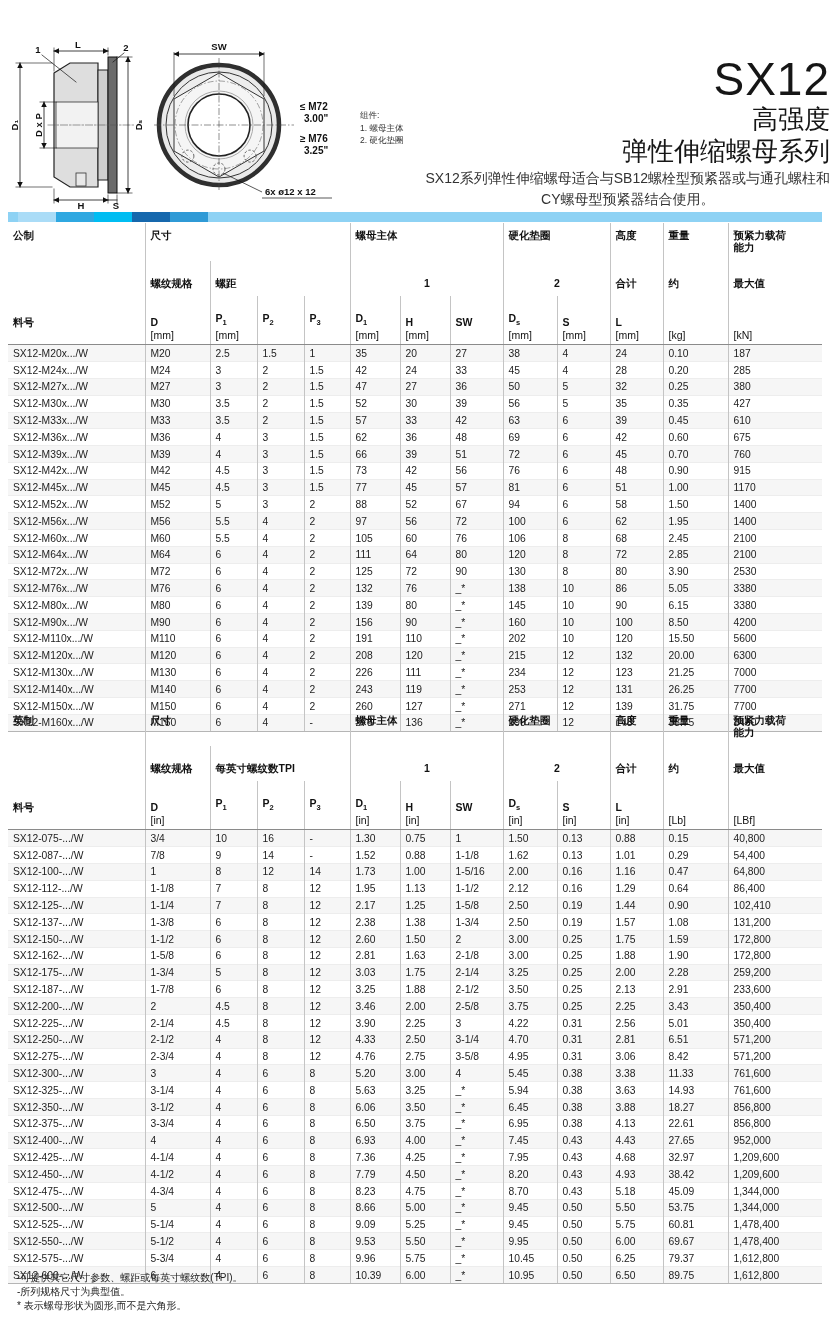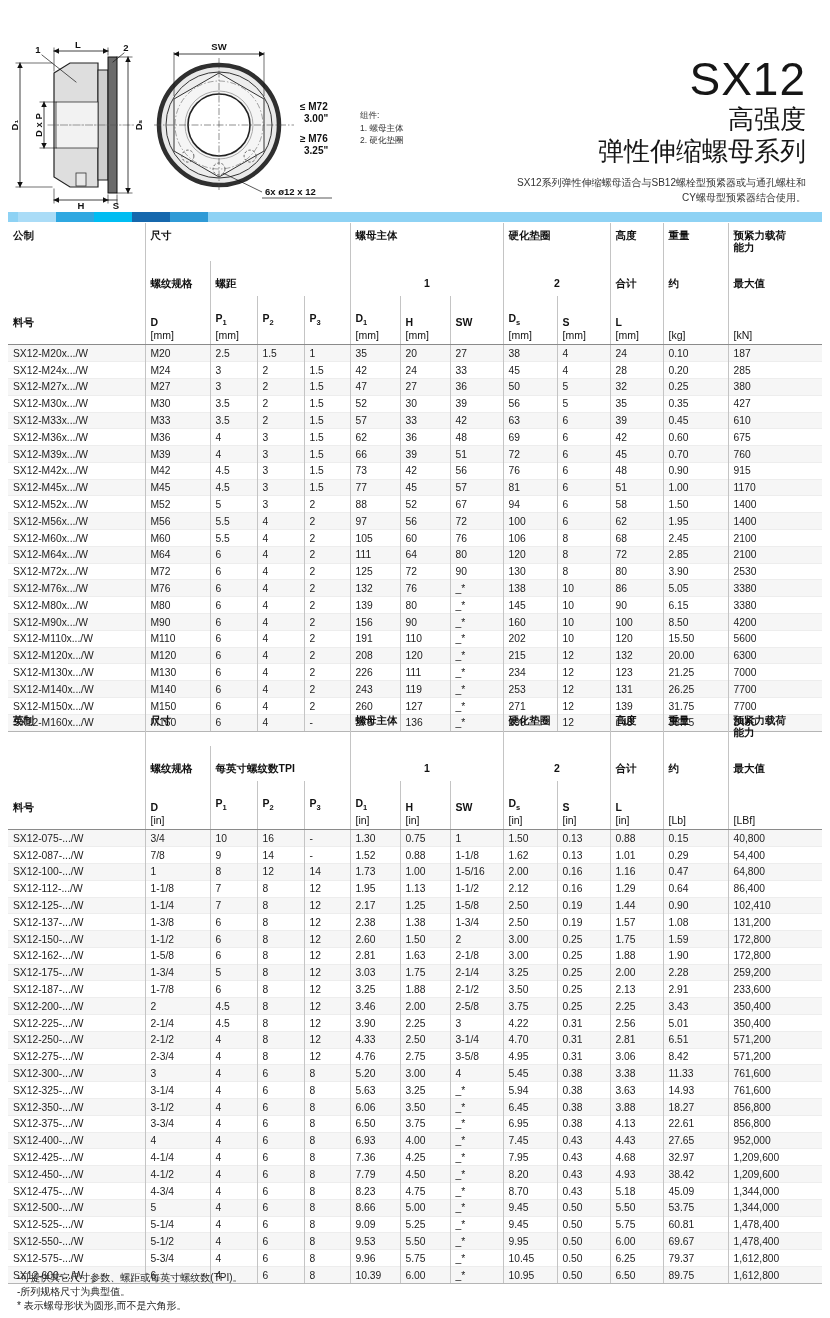--- a/index.html
+++ b/index.html
@@ -1,23 +1,23 @@
 <!DOCTYPE html>
 <html><head>
 <meta charset="utf-8">
 <style>
   html,body{margin:0;padding:0;background:#fff;}
   .page{position:relative;width:830px;height:1318px;background:#fff;overflow:hidden;
         font-family:"Liberation Sans","DejaVu Sans",sans-serif;color:#111;}
 
   
-  .titleblock{position:absolute;top:56px;right:24px;text-align:right;}
+  .titleblock{position:absolute;top:56px;right:0;text-align:right;}
   .brand{font-size:46px;line-height:1.02;color:#161616;letter-spacing:1px;}
   .sub{font-size:26px;line-height:1.25;color:#161616;}
-  .desc{font-size:10px;color:#333;margin-top:7px;line-height:1.5;}
+  .desc{font-size:14px;color:#333;line-height:1.5;text-align:center;}
 
   
   .drawing{position:absolute;left:4px;top:40px;}
   .drawing text{font-family:"Liberation Sans","DejaVu Sans",sans-serif;}
   .dimtxt{font-size:9.5px;font-weight:bold;fill:#111;}
   .anntxt{font-size:10px;font-weight:bold;fill:#111;}
   .legtxt{font-size:8.5px;fill:#333;}
 
   
   .bar{position:absolute;left:8px;width:814px;top:212px;height:10px;background:#8ed2f4;}

